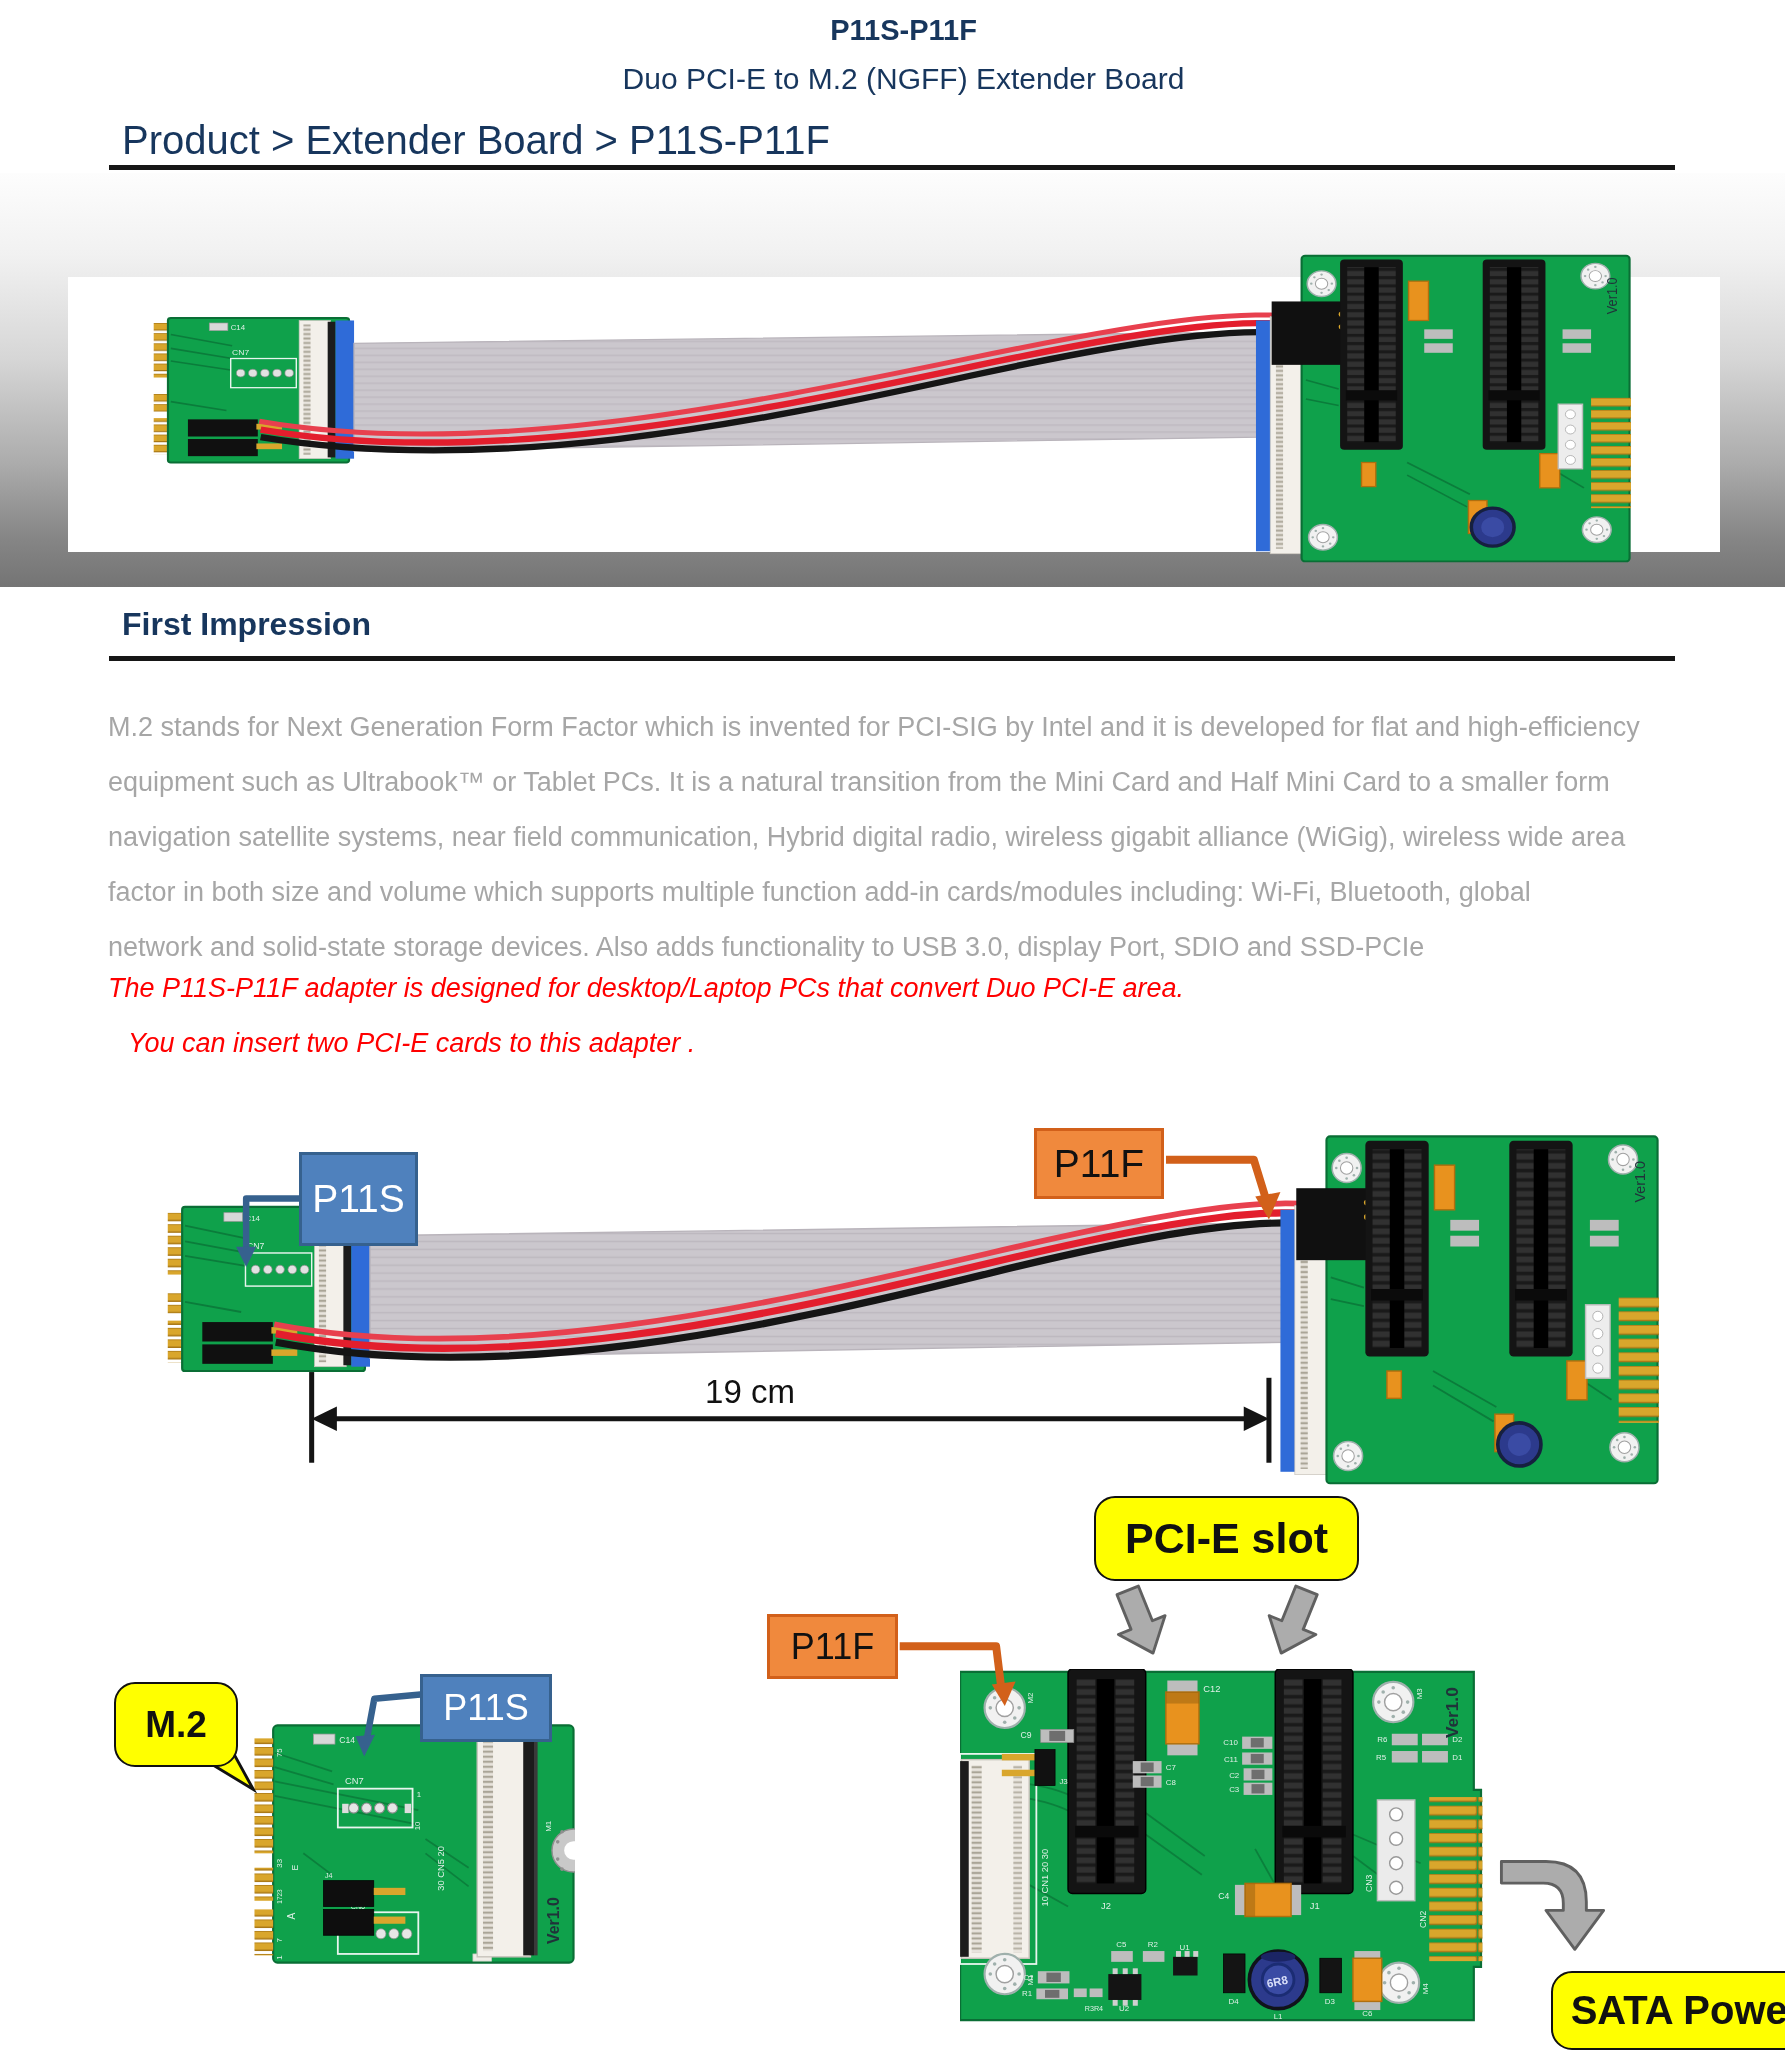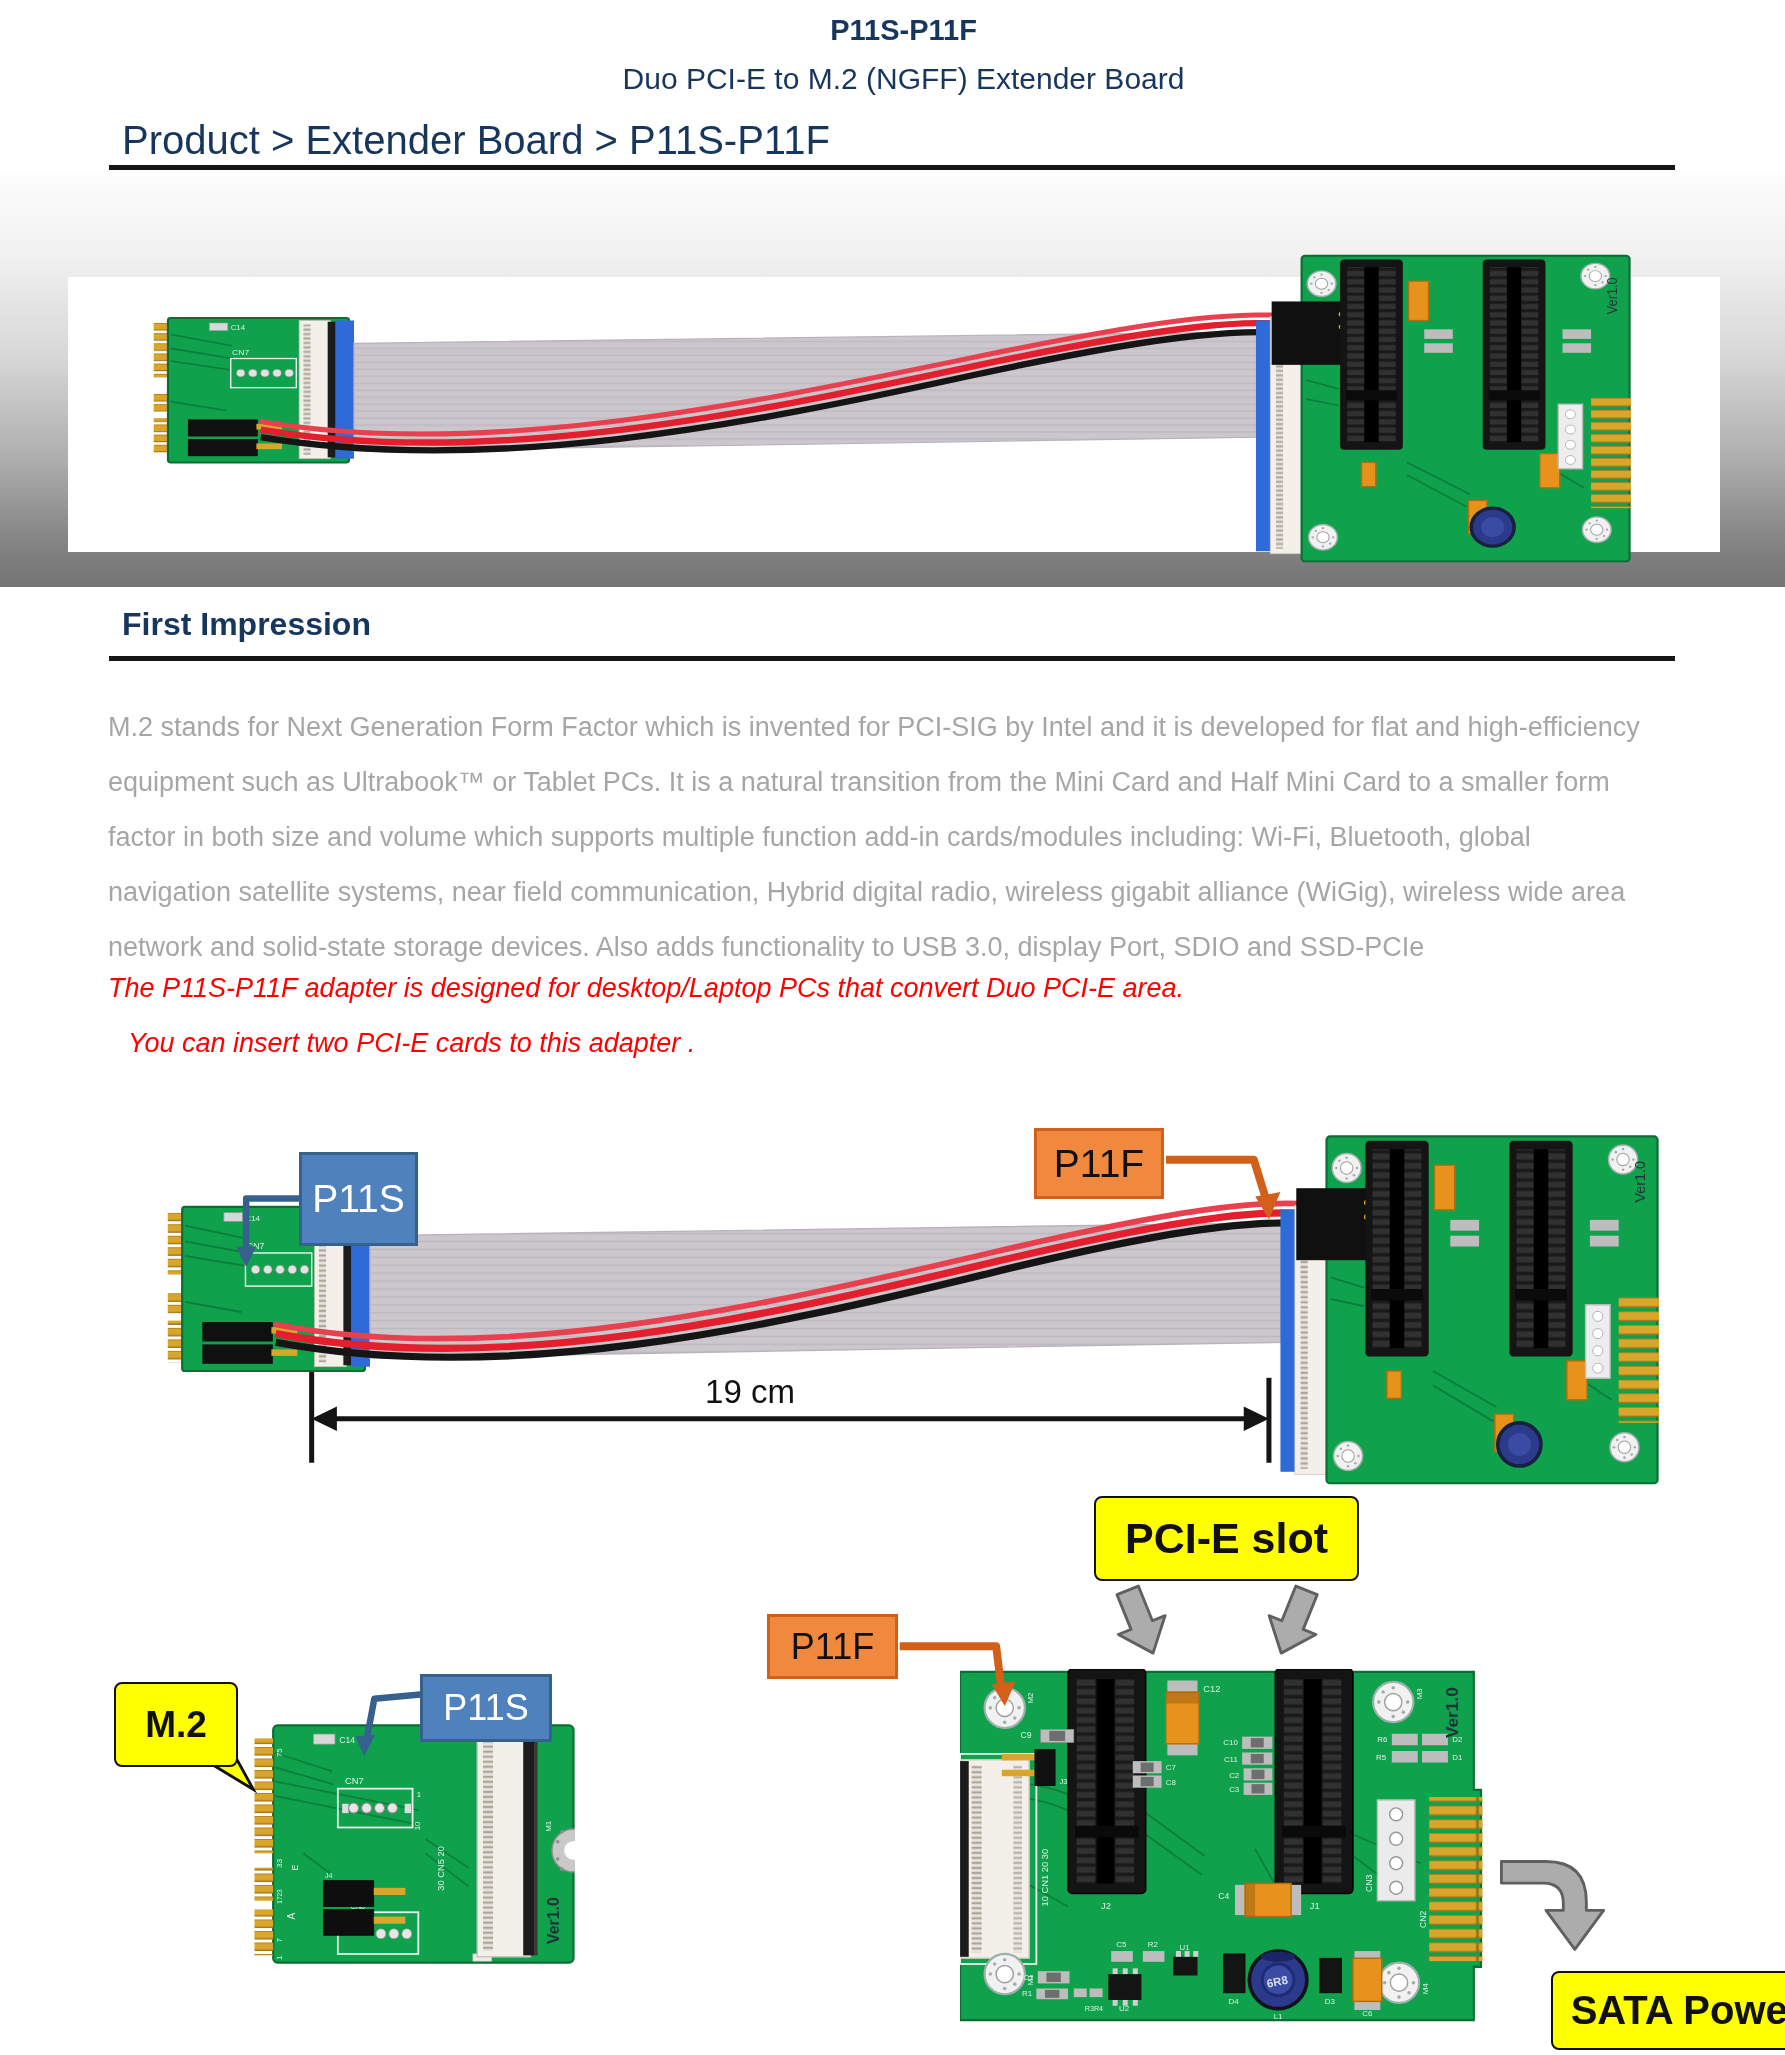--- a/index.html
+++ b/index.html
@@ -17,21 +17,21 @@
   .banner{left:0;top:173px;width:1785px;height:414px;
      background:linear-gradient(180deg,#fdfdfd 0%,#f1f1f1 20%,#d6d6d6 45%,#acacac 70%,#868686 88%,#747474 100%);}
   .photo-bg{left:68px;top:277px;width:1652px;height:275px;background:#ffffff;}
   .section-heading{left:122px;top:606px;font-size:32px;font-weight:bold;}
   .para{left:108px;top:700px;width:1605px;font-size:27px;line-height:55px;color:var(--body-text,#A6A6A6);}
   .para div{white-space:nowrap;}
   .rednote{font-size:27px;font-style:italic;color:var(--note-red,#FF0000);white-space:nowrap;}
   .lbl{display:flex;align-items:center;justify-content:center;box-sizing:border-box;}
   .lbl-blue{background:var(--label-blue,#4F81BD);border:3.6px solid var(--label-blue-border,#36618E);color:#ffffff;}
   .lbl-orange{background:var(--label-orange,#F0893D);border:3.6px solid var(--label-orange-border,#D2601A);color:#111111;}
-  .lbl-yellow{background:var(--callout-yellow,#FFFF00);border:2.9px solid #111111;color:#111111;font-weight:bold;border-radius:8px;}
+  .lbl-yellow{background:var(--callout-yellow,#FFFF00);border:2.9px solid #111111;color:#111111;font-weight:bold;border-radius:21px;}
   .dim-text{font-size:33px;color:#111;text-align:center;}
   svg text{font-family:"Liberation Sans",sans-serif;}
   .silk{fill:#DFF0E7;}
 </style>
 </head>
 <body>
 
 <svg width="0" height="0" style="position:absolute" aria-hidden="true">
 <defs>
   <pattern id="fingers" width="90" height="16" patternUnits="userSpaceOnUse">
@@ -161,22 +161,22 @@
   <svg class="abs" style="left:148px;top:252px;width:1483px;height:317px" viewBox="0 0 2080 500" preserveAspectRatio="none">
       <use href="#product-photo"></use>
     </svg>
 
   <div class="abs navy section-heading">First Impression</div>
   <div class="abs hr hr2"></div>
 
   <div class="abs para">
     <div>M.2 stands for Next Generation Form Factor which is invented for PCI-SIG by Intel and it is developed for flat and high-efficiency</div>
     <div>equipment such as Ultrabook™ or Tablet PCs. It is a natural transition from the Mini Card and Half Mini Card to a smaller form</div>
+    <div>navigation satellite systems, near field communication, Hybrid digital radio, wireless gigabit alliance (WiGig), wireless wide area</div>
     <div>factor in both size and volume which supports multiple function add-in cards/modules including: Wi-Fi, Bluetooth, global</div>
-    <div>navigation satellite systems, near field communication, Hybrid digital radio, wireless gigabit alliance (WiGig), wireless wide area</div>
     <div>network and solid-state storage devices. Also adds functionality to USB 3.0, display Port, SDIO and SSD-PCIe</div>
   </div>
   <div class="abs rednote" style="left:108px;top:973px;">The P11S-P11F adapter is designed for desktop/Laptop PCs that convert Duo PCI-E area.</div>
   <div class="abs rednote" style="left:128px;top:1028px;">You can insert two PCI-E cards to this adapter .</div>
 
   <svg class="abs" style="left:162px;top:1132px;width:1497px;height:360px" viewBox="0 0 2080 500">
       <use href="#product-photo"></use>
     </svg>
 
   <svg class="abs" style="left:253px;top:1724px;width:322px;height:240px" viewBox="0 0 448 334">

